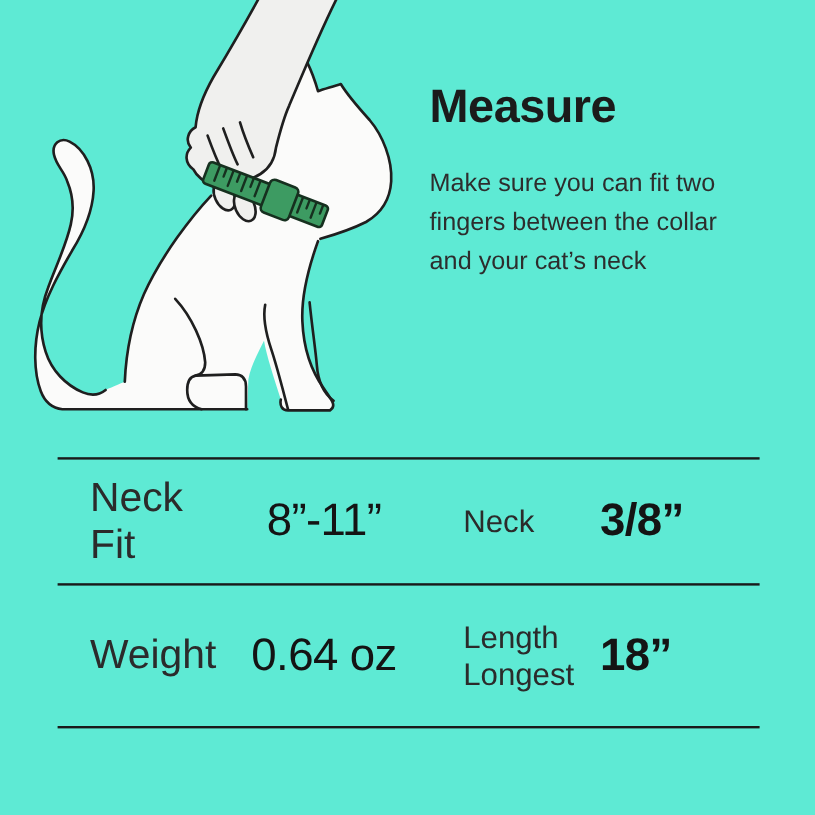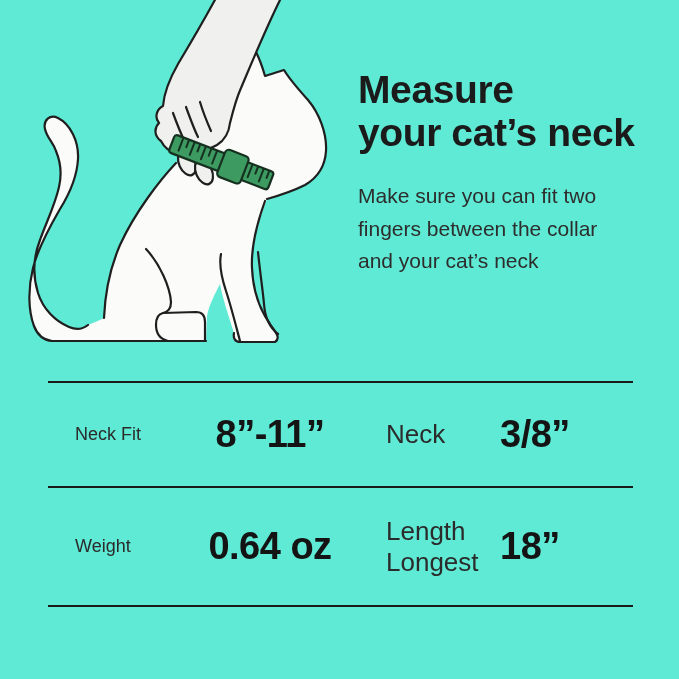--- a/index.html
+++ b/index.html
@@ -15,22 +15,22 @@
   .copy{position:absolute;left:358px;top:68px;width:300px;}
   .copy h1{margin:0;font-size:39px;line-height:43px;font-weight:700;color:#1b1b1b;letter-spacing:-0.4px;}
   .copy h1 span{display:block;white-space:nowrap;}
   .copy p{margin:26px 0 0;width:272px;font-size:21px;line-height:32.5px;color:#2d2d2d;}
 
   .specs{position:absolute;left:48px;top:381px;width:585px;}
   .specs .row{display:flex;align-items:center;border-top:2px solid #1a1a1a;}
   .specs .row.r1{height:103px;}
   .specs .row.r2{height:117px;}
   .specs .endline{border-top:2px solid #1a1a1a;height:0;}
-  .lab1{width:110px;margin-left:27px;font-size:18px;color:#2b2b2b;}
-  .val1{width:170px;text-align:center;font-size:38px;font-weight:700;color:#141414;letter-spacing:-0.5px;white-space:nowrap;}
+  .lab1{width:110px;margin-left:27px;font-size:34px;color:#2b2b2b;}
+  .val1{width:170px;text-align:center;font-size:38px;font-weight:400;color:#141414;letter-spacing:-0.5px;white-space:nowrap;}
   .lab2{width:114px;margin-left:31px;font-size:26px;line-height:31px;color:#2b2b2b;}
   .val2{flex:1;text-align:left;padding-right:40px;font-size:38px;font-weight:700;color:#141414;letter-spacing:-0.5px;white-space:nowrap;}
 
   .cat-line{fill:none;stroke:#1f1f1f;stroke-width:2.2;stroke-linecap:round;stroke-linejoin:round;}
   .bgfill{fill:#f0f0ee;stroke:#1f1f1f;stroke-width:2.2;stroke-linejoin:round;}
   .bodyfill{fill:#fbfbfa;stroke:none;}
   .tick{stroke:#16301f;stroke-width:2;stroke-linecap:round;}
 </style>
 </head>
 <body>
@@ -140,21 +140,20 @@
         <line class="tick" x1="263" y1="154" x2="263" y2="167"></line>
         <line class="tick" x1="269" y1="154" x2="269" y2="161"></line>
       </g>
       <rect x="221" y="148" width="25" height="29" rx="4" stroke="#16301f" stroke-width="2.2" fill="#3d9b62"></rect>
     </g>
   </svg>
 
   <div class="copy">
     <h1>
       <span>Measure</span>
-      <span>your cat’s neck</span>
     </h1>
     <p>Make sure you can fit two fingers between the collar and your cat’s neck</p>
   </div>
 
   <div class="specs">
     <div class="row r1">
       <div class="lab1">Neck Fit</div>
       <div class="val1">8”-11”</div>
       <div class="lab2">Neck</div>
       <div class="val2">3/8”</div>

